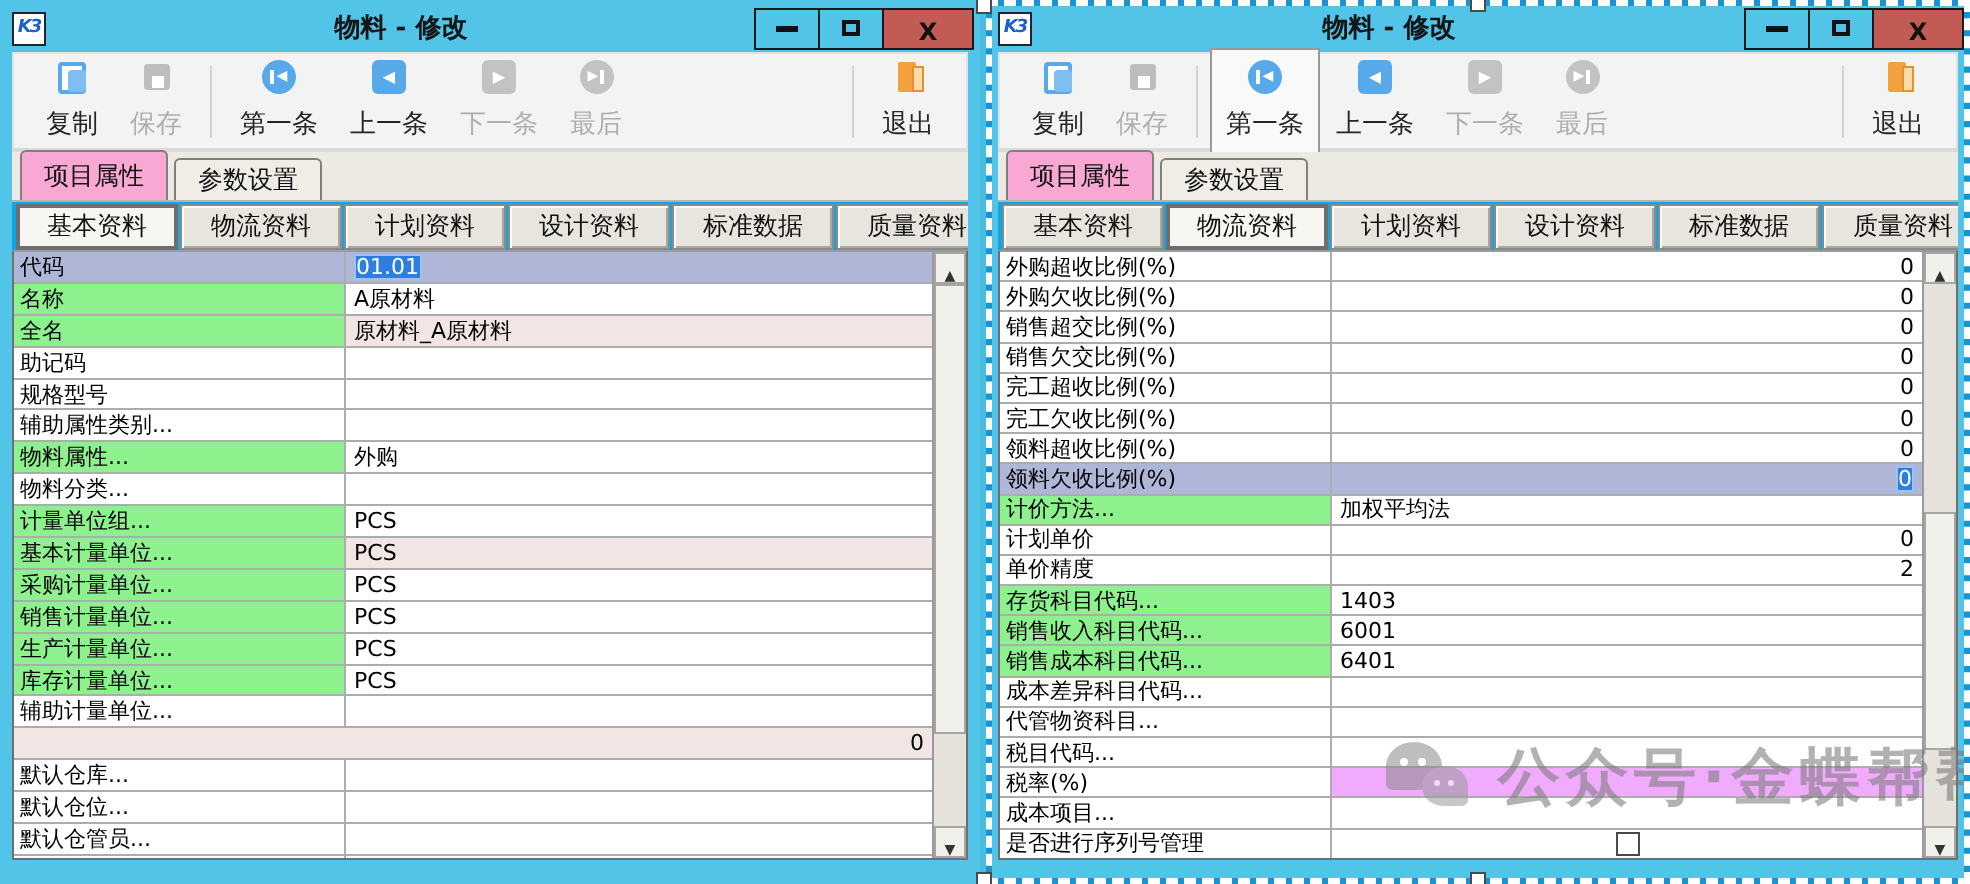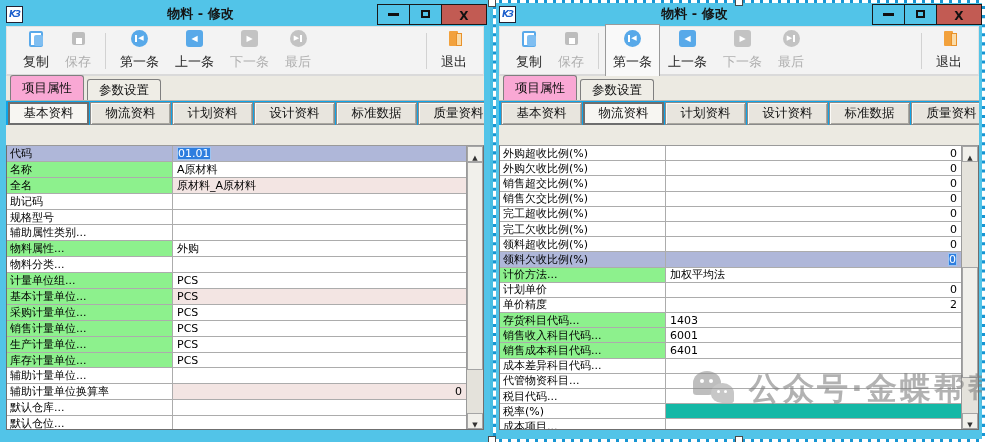--- a/index.html
+++ b/index.html
@@ -52,21 +52,21 @@
   
   .tabstrip { height:25px; flex:0 0 25px; background:#ECEAE2; display:flex; align-items:flex-end; padding-left:4px; border-bottom:1px solid #B6B4AD; }
   .tab { height:21px; padding:0 11px; font-size:12.5px; color:#111; background:#EFEDE6; border:1px solid #7F7F7F; border-bottom:none; border-radius:3px 3px 0 0; margin-right:3px; display:flex; align-items:center; }
   .tab.active { height:25px; background:#f9a8d4; font-weight:500; }
 
   .subtabs { height:24px; flex:0 0 24px; background:#0ea5e9; display:flex; overflow:hidden; padding:1px 2px 0 2px; }
   .subtab { flex:0 0 81px; display:flex; align-items:center; justify-content:center; font-size:12.5px; color:#111; background:#E8E5DE; border:1px solid #8a8a8a; box-shadow:inset 1px 1px 0 #FBFAF7, inset -1px -1px 0 #A9A7A0; margin-right:1px; white-space:nowrap; overflow:hidden; }
   .subtab.active { background:#F7F6F2; border:2px solid #6e6e6e; box-shadow:none; font-weight:500; }
 
   
-  .form { flex:1 1 auto; display:flex; background:#14b8a6; border:1px solid #6F6F6F; border-top:1px solid #9a9a9a; overflow:hidden;margin-top:20px; }
+  .form { flex:1 1 auto; display:flex; background:#f0abfc; border:1px solid #6F6F6F; border-top:1px solid #9a9a9a; overflow:hidden; }
   .rows { flex:1 1 auto; overflow:hidden; }
   .row { display:flex; border-bottom:1px solid #ACACAC; }
   .win-a .row { height:15.9px; }
   .win-b .row { height:15.2px; }
   .cell { display:flex; align-items:center; overflow:hidden; white-space:nowrap; font-size:11px; line-height:1; color:#000; }
   .cell-label { flex:0 0 166px; padding:0 3px; border-right:1px solid #ACACAC; }
   .cell-value { flex:1 1 auto; padding:0 4px; }
   .bg-white { background:#FFFFFF; }
   .bg-green { background:#8DF18D; }
   .bg-pink  { background:#F3E5E3; }
@@ -229,21 +229,20 @@
             </div>
             <div class="row">
               <div class="cell cell-label bg-green">库存计量单位...</div>
               <div class="cell cell-value bg-white">PCS</div>
             </div>
             <div class="row">
               <div class="cell cell-label bg-white">辅助计量单位...</div>
               <div class="cell cell-value bg-white"></div>
             </div>
             <div class="row">
-              <div class="cell cell-label bg-white">辅助计量单位换算率</div>
               <div class="cell cell-value bg-pink align-right">0</div>
             </div>
             <div class="row">
               <div class="cell cell-label bg-white">默认仓库...</div>
               <div class="cell cell-value bg-white"></div>
             </div>
             <div class="row">
               <div class="cell cell-label bg-white">默认仓位...</div>
               <div class="cell cell-value bg-white"></div>
             </div>

